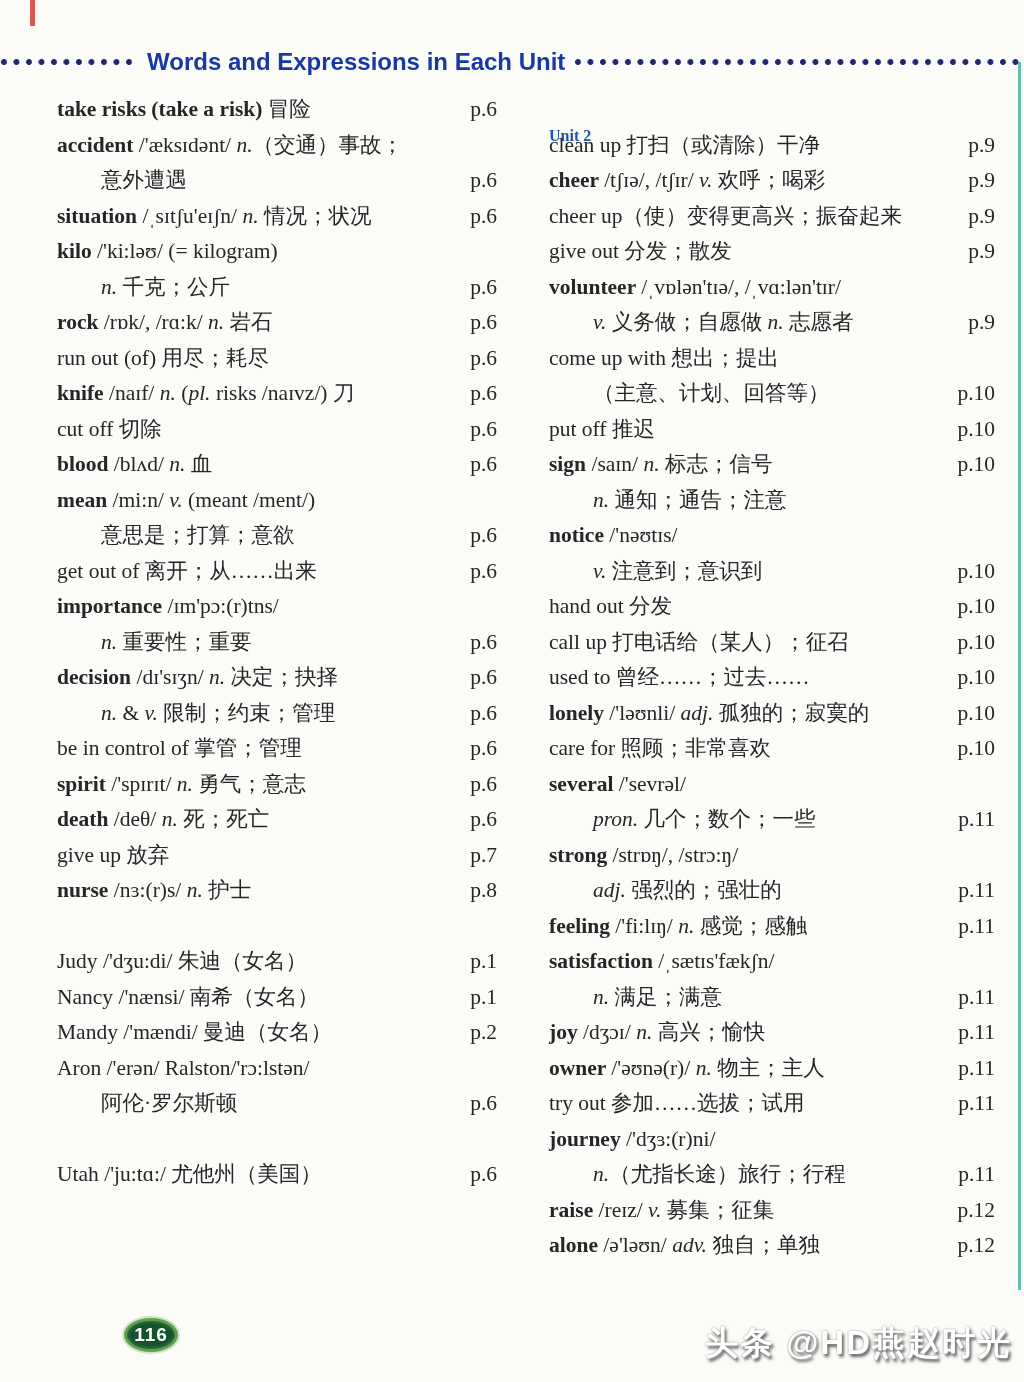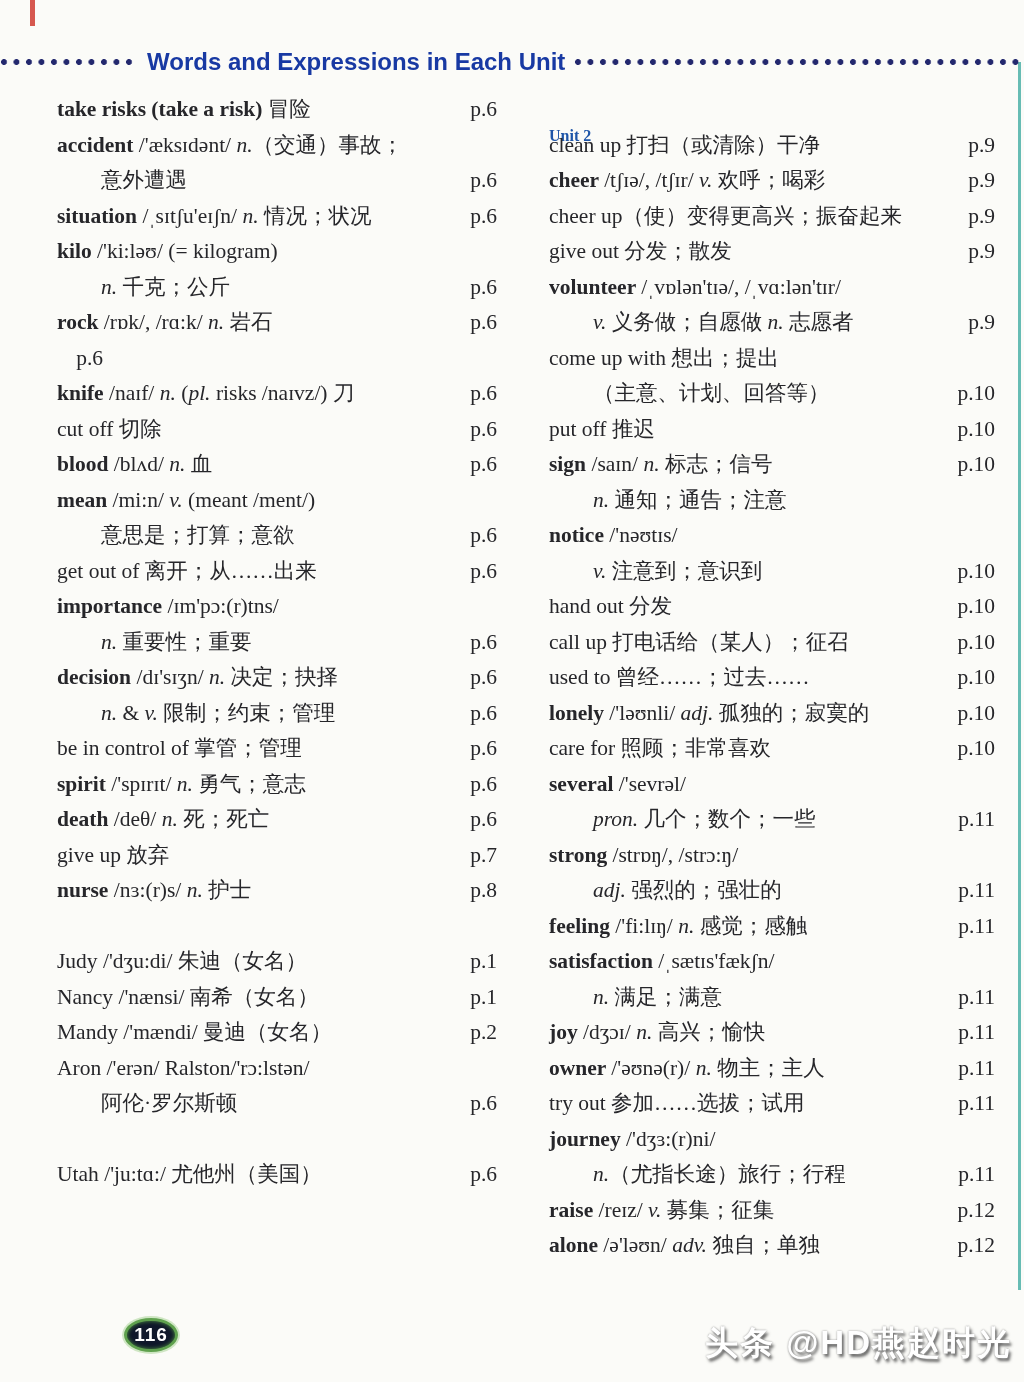--- a/index.html
+++ b/index.html
@@ -49,21 +49,21 @@
   .pg{margin-left:6px;min-width:40px;text-align:right;}
   .b{font-weight:700;}
   .i{font-style:italic;}
   .unit{
     font-weight:700;font-size:16px;color:#1e55a8;margin-top:26px;
   }
   
   .page-badge{
     position:absolute;left:124px;top:1318px;
     width:54px;height:34px;border-radius:50%;
-    background:#0f172a;
+    background:#14532d;
     border:3px solid #5fa14e;
     box-shadow:0 0 0 2px #cfe6c4, inset 0 0 4px #4e8f3f;
     display:flex;align-items:center;justify-content:center;
     color:#ffffff;font-family:"Liberation Sans",sans-serif;
     font-weight:700;font-size:19px;letter-spacing:1px;
     box-sizing:border-box;
   }
   .watermark{
     position:absolute;right:12px;bottom:16px;
     font-family:"Liberation Sans",sans-serif;
@@ -120,20 +120,21 @@
         </div>
         <div class="row indent">
           <span class="txt"><span class="i">n.</span><span class="r"> 千克；公斤</span></span>
           <span class="pg">p.6</span>
         </div>
         <div class="row">
           <span class="txt"><span class="b">rock </span><span class="r">/rɒk/, /rɑ:k/ </span><span class="i">n.</span><span class="r"> 岩石</span></span>
           <span class="pg">p.6</span>
         </div>
         <div class="row">
+          <span class="txt"><span class="r">run out (of) 用尽；耗尽</span></span>
           <span class="pg">p.6</span>
         </div>
         <div class="row">
           <span class="txt"><span class="b">knife </span><span class="r">/naɪf/ </span><span class="i">n.</span><span class="r"> (</span><span class="i">pl.</span><span class="r"> risks /naɪvz/) 刀</span></span>
           <span class="pg">p.6</span>
         </div>
         <div class="row">
           <span class="txt"><span class="r">cut off 切除</span></span>
           <span class="pg">p.6</span>
         </div>

